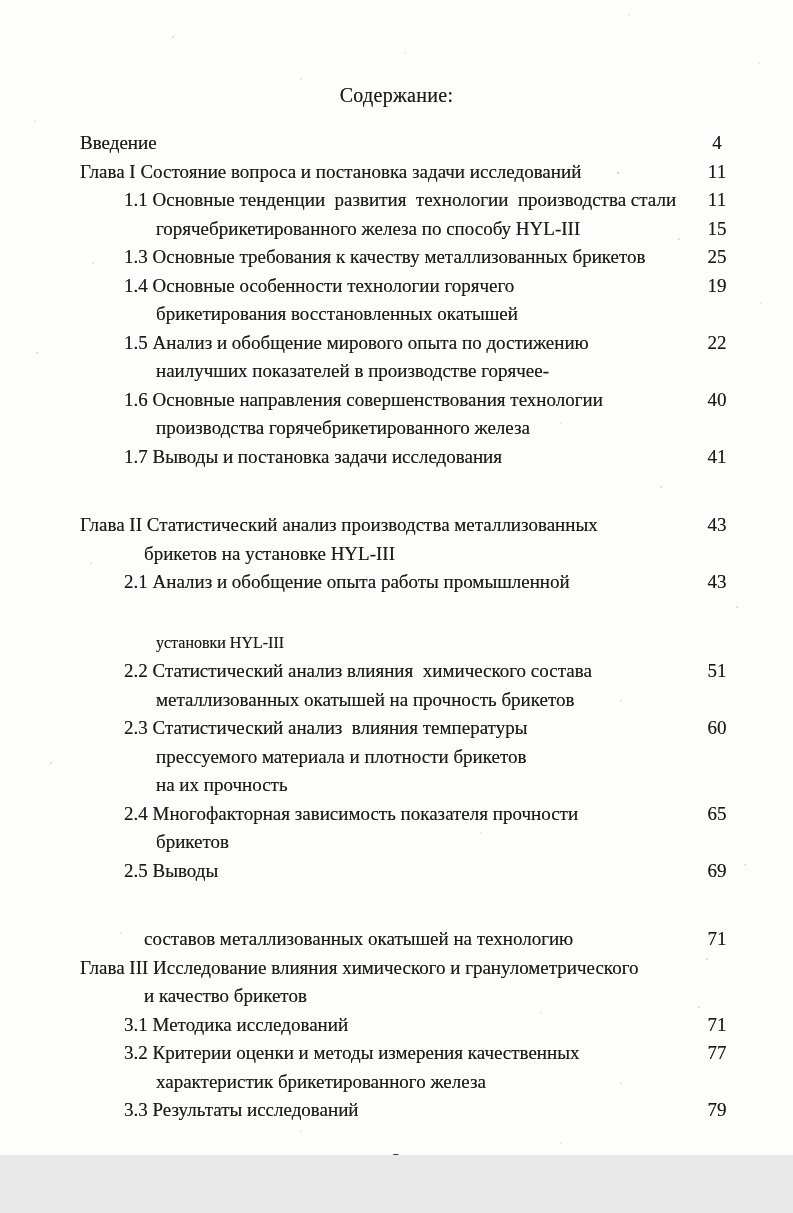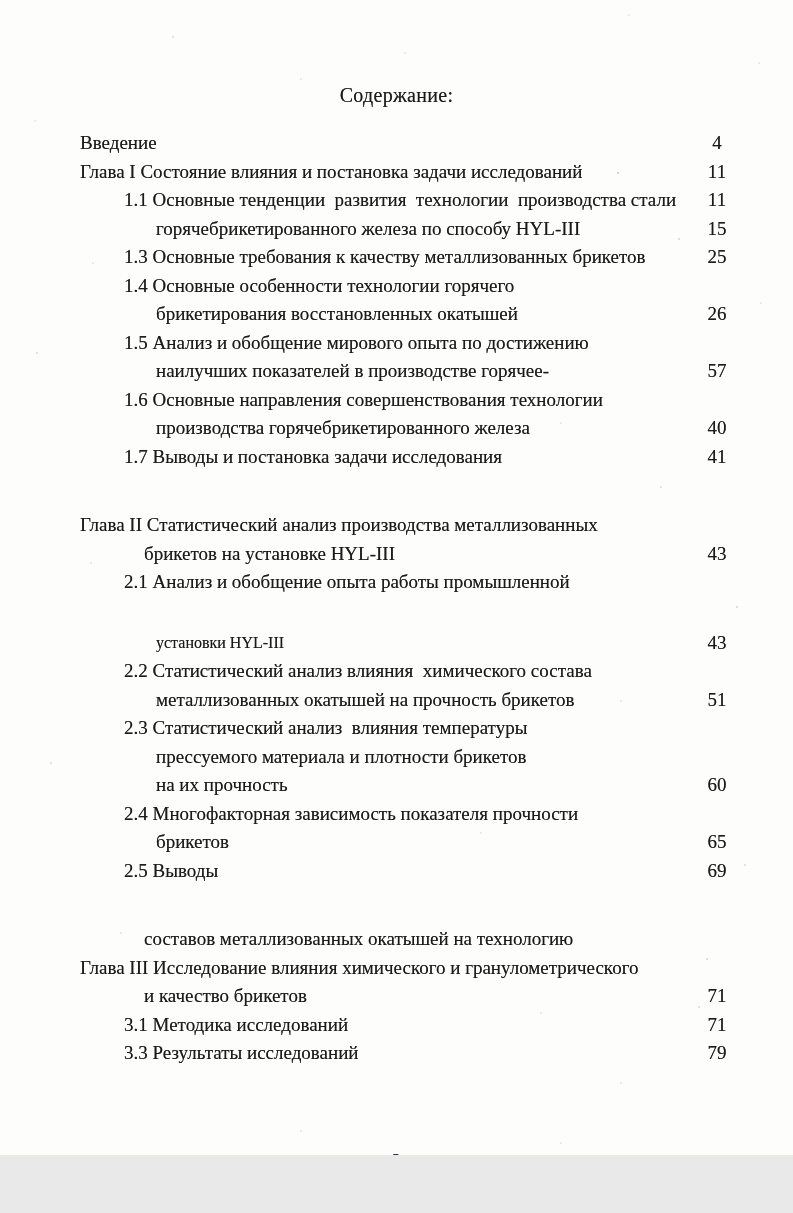--- a/index.html
+++ b/index.html
@@ -25,21 +25,20 @@
     line-height: 26px;
     letter-spacing: 0.3px;
   }
   .toc {
     margin-top: 21px;
     padding-left: 80px;
     padding-right: 56px;
   }
   .entry {
     display: flex;
-    align-items: flex-end;
   }
   .entry.gap-before {
     margin-top: 40px;
   }
   .entry .lines {
     flex: 1;
     min-width: 0;
   }
   .line {
     font-size: 19px;
@@ -85,21 +84,21 @@
 
   <div class="toc" id="toc">
       <div class="entry lv0">
         <div class="lines">
           <div class="line first">Введение</div>
         </div>
         <div class="pagenum">4</div>
       </div>
       <div class="entry lv0">
         <div class="lines">
-          <div class="line first">Глава I Состояние влияния и постановка задачи исследований</div>
+          <div class="line first">Глава I Состояние вопроса и постановка задачи исследований</div>
         </div>
         <div class="pagenum">11</div>
       </div>
       <div class="entry lv1">
         <div class="lines">
           <div class="line first">1.1 Основные тенденции  развития  технологии  производства стали</div>
         </div>
         <div class="pagenum">11</div>
       </div>
       <div class="entry lv1">
@@ -112,28 +111,28 @@
         <div class="lines">
           <div class="line first">1.3 Основные требования к качеству металлизованных брикетов</div>
         </div>
         <div class="pagenum">25</div>
       </div>
       <div class="entry lv1">
         <div class="lines">
           <div class="line first">1.4 Основные особенности технологии горячего</div>
           <div class="line cont">брикетирования восстановленных окатышей</div>
         </div>
-        <div class="pagenum">26</div>
+        <div class="pagenum">19</div>
       </div>
       <div class="entry lv1">
         <div class="lines">
           <div class="line first">1.5 Анализ и обобщение мирового опыта по достижению</div>
           <div class="line cont">наилучших показателей в производстве горячее-</div>
         </div>
-        <div class="pagenum">57</div>
+        <div class="pagenum">22</div>
       </div>
       <div class="entry lv1">
         <div class="lines">
           <div class="line first">1.6 Основные направления совершенствования технологии</div>
           <div class="line cont">производства горячебрикетированного железа</div>
         </div>
         <div class="pagenum">40</div>
       </div>
       <div class="entry lv1">
         <div class="lines">
@@ -189,20 +188,27 @@
           <div class="line first">Глава III Исследование влияния химического и гранулометрического</div>
           <div class="line cont">и качество брикетов</div>
         </div>
         <div class="pagenum">71</div>
       </div>
       <div class="entry lv1">
         <div class="lines">
           <div class="line first">3.1 Методика исследований</div>
         </div>
         <div class="pagenum">71</div>
+      </div>
+      <div class="entry lv1">
+        <div class="lines">
+          <div class="line first">3.2 Критерии оценки и методы измерения качественных</div>
+          <div class="line cont">характеристик брикетированного железа</div>
+        </div>
+        <div class="pagenum">77</div>
       </div>
       <div class="entry lv1">
         <div class="lines">
           <div class="line first">3.3 Результаты исследований</div>
         </div>
         <div class="pagenum">79</div>
       </div>
     </div>
 
   <div class="footer-num">2</div>

